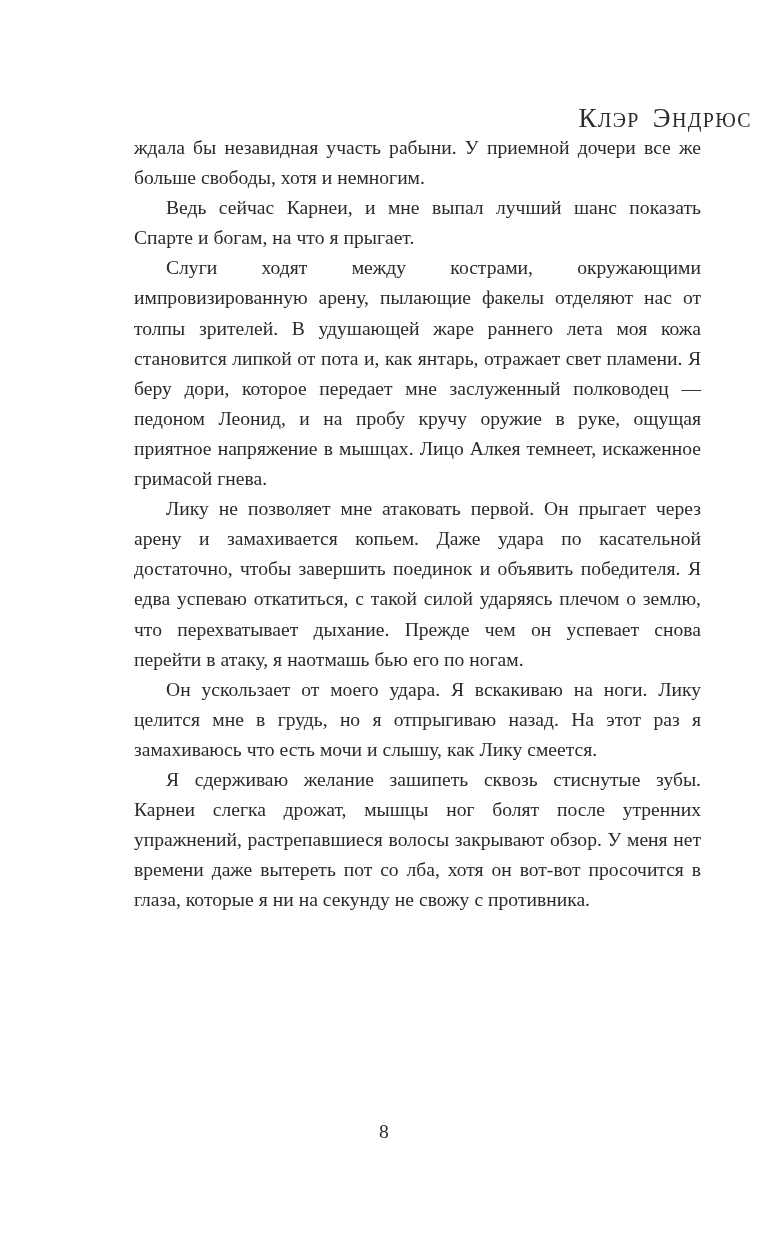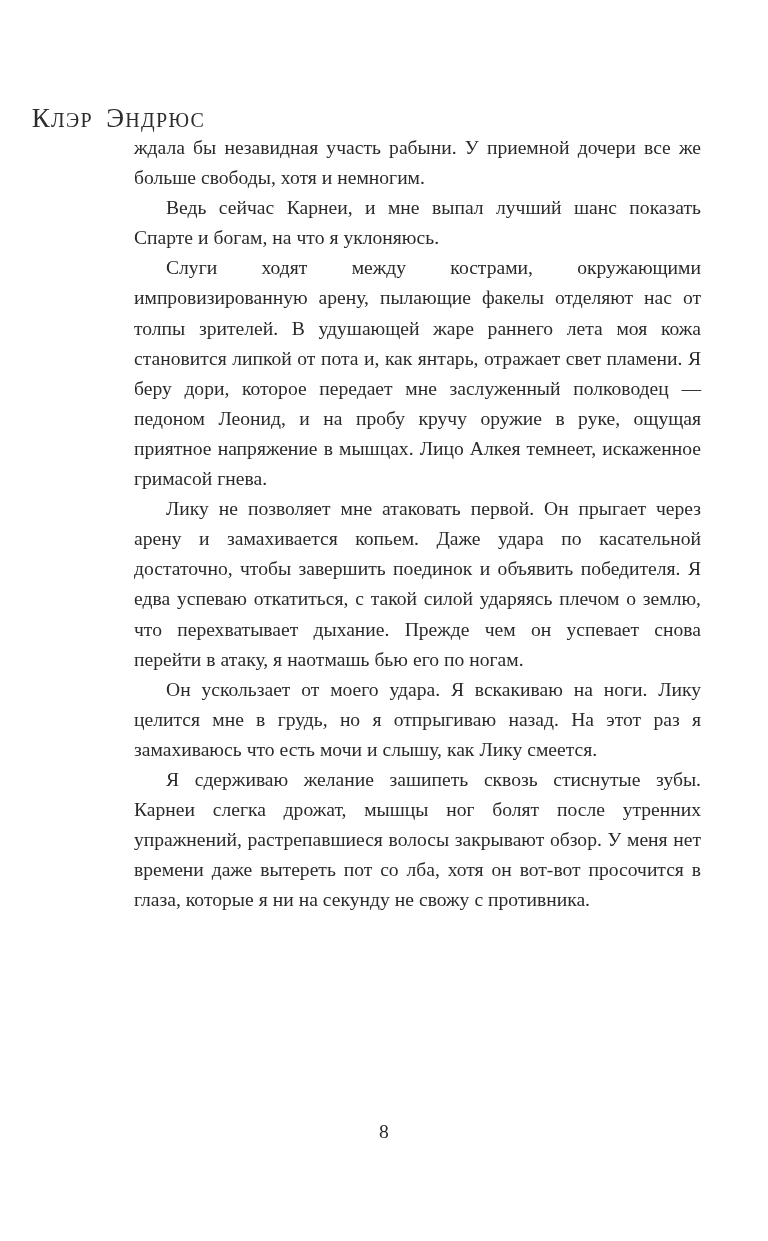--- a/index.html
+++ b/index.html
@@ -15,22 +15,22 @@
     width: 768px;
     height: 1241px;
     background: #ffffff;
     overflow: hidden;
     box-sizing: border-box;
   }
   .running-head {
     position: absolute;
     top: 78px;
     left: 0;
-    right: 0;
-    text-align: left;
+    right: 16px;
+    text-align: right;
     font-size: 27px;
     line-height: 1;
     color: #2b2b2b;
     font-variant: small-caps;
     font-feature-settings: "smcp" 1;
     letter-spacing: 1.2px;
     white-space: pre;
   }
   .running-head .cap {
     font-size: 27px;
@@ -81,21 +81,21 @@
 <body>
 
 <div class="page">
 
   <div class="running-head">
     <span class="cap">К</span><span class="sc">лэр</span><span class="gap"></span><span class="cap">Э</span><span class="sc">ндрюс</span>
   </div>
 
   <div class="body-text">
     <p class="first">ждала бы незавидная участь рабыни. У приемной дочери все же больше свободы, хотя и немногим.</p>
-    <p>Ведь сейчас Карнеи, и мне выпал лучший шанс показать Спарте и богам, на что я уклоняюсь.</p>
+    <p>Ведь сейчас Карнеи, и мне выпал лучший шанс показать Спарте и богам, на что я прыгает.</p>
     <p>Слуги ходят между кострами, окружающими импровизированную арену, пылающие факелы отделяют нас от толпы зрителей. В удушающей жаре раннего лета моя кожа становится липкой от пота и, как янтарь, отражает свет пламени. Я беру дори, которое передает мне заслуженный полководец — педоном Леонид, и на пробу кручу оружие в руке, ощущая приятное напряжение в мышцах. Лицо Алкея темнеет, искаженное гримасой гнева.</p>
     <p>Лику не позволяет мне атаковать первой. Он прыгает через арену и замахивается копьем. Даже удара по касательной достаточно, чтобы завершить поединок и объявить победителя. Я едва успеваю откатиться, с такой силой ударяясь плечом о землю, что перехватывает дыхание. Прежде чем он успевает снова перейти в атаку, я наотмашь бью его по ногам.</p>
     <p>Он ускользает от моего удара. Я вскакиваю на ноги. Лику целится мне в грудь, но я отпрыгиваю назад. На этот раз я замахиваюсь что есть мочи и слышу, как Лику смеется.</p>
     <p>Я сдерживаю желание зашипеть сквозь стиснутые зубы. Карнеи слегка дрожат, мышцы ног болят после утренних упражнений, растрепавшиеся волосы закрывают обзор. У меня нет времени даже вытереть пот со лба, хотя он вот-вот просочится в глаза, которые я ни на секунду не свожу с противника.</p>
   </div>
 
   <div class="folio">8</div>
 
 </div>
 

